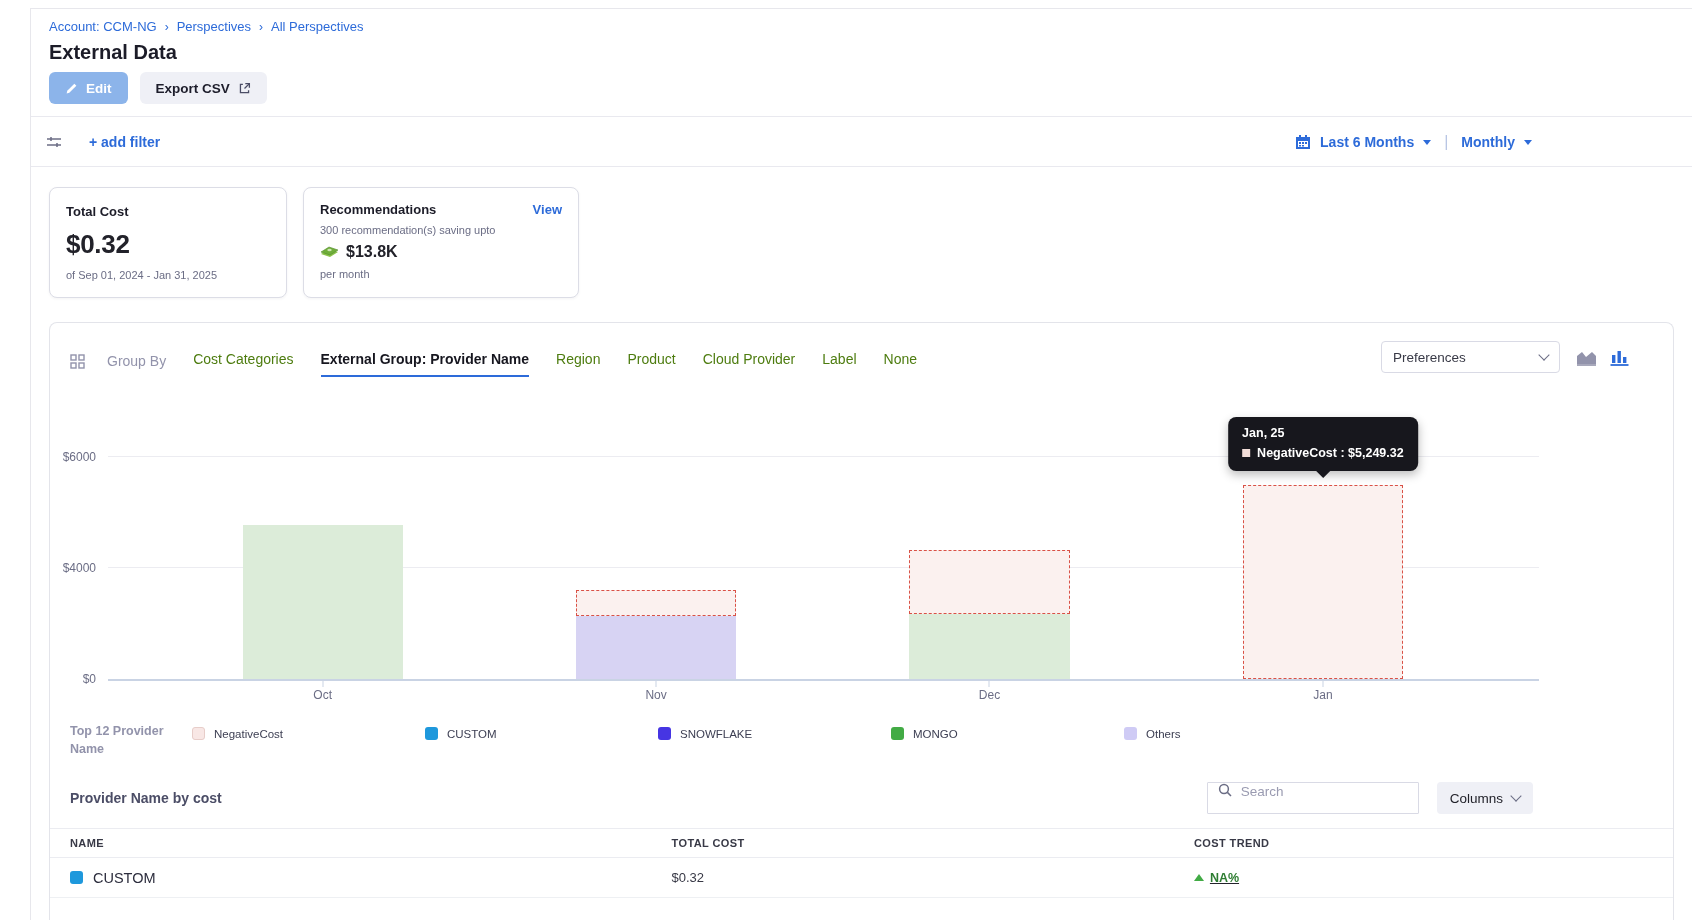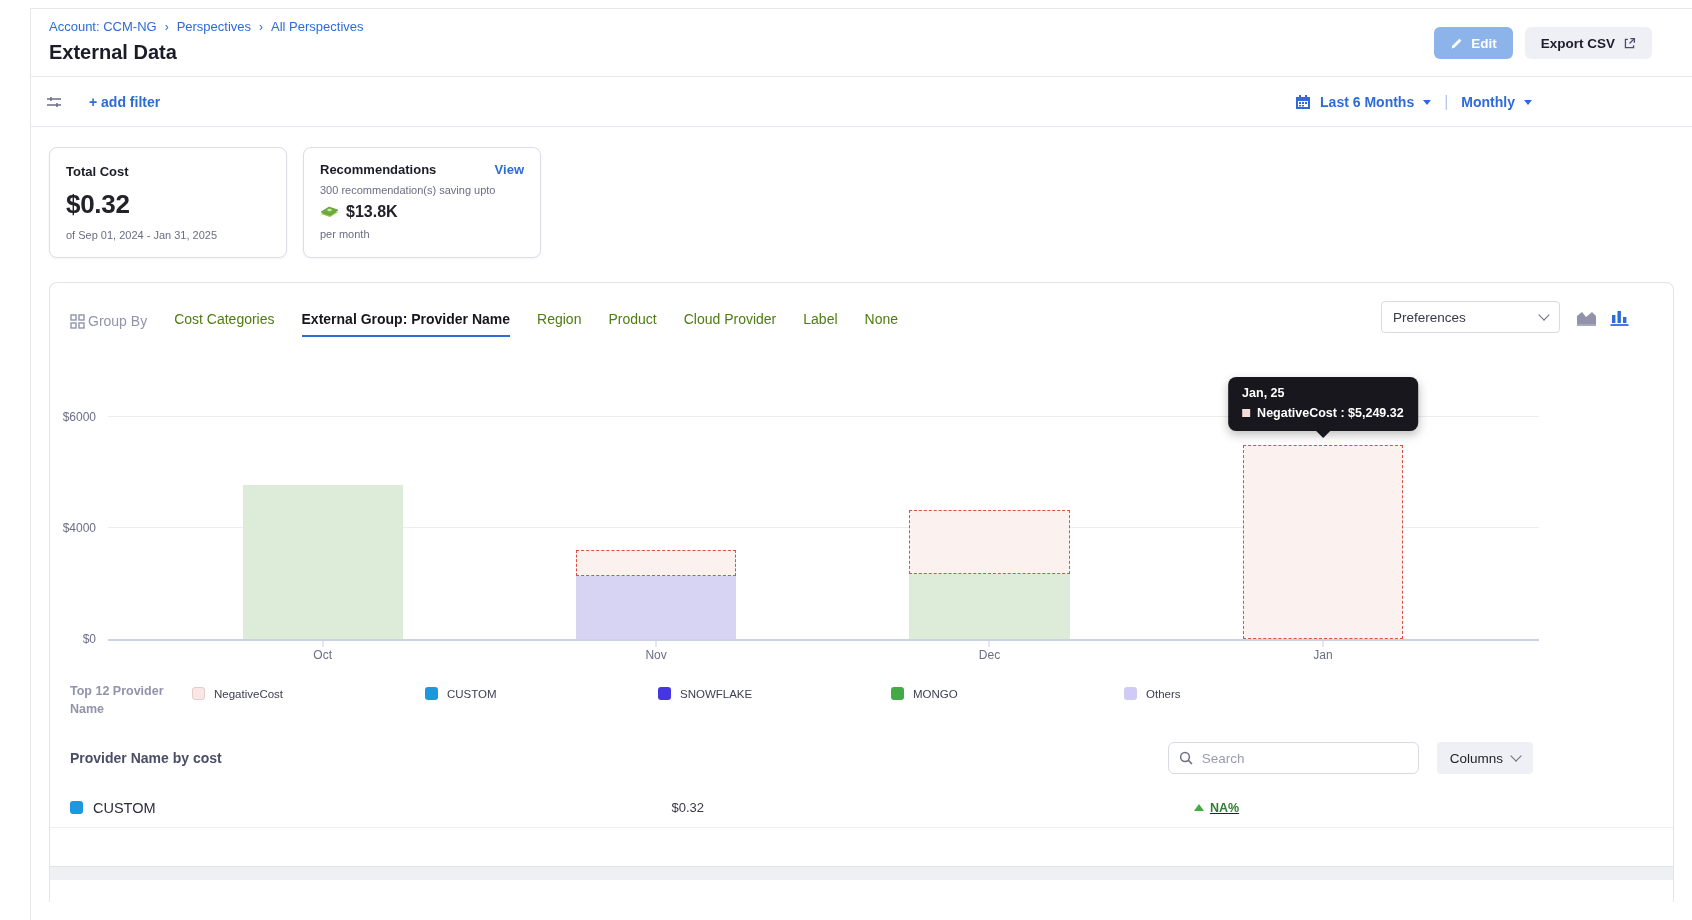--- a/index.html
+++ b/index.html
@@ -6,21 +6,21 @@
   html,body { margin:0; padding:0; }
   body {
     width:1692px; height:920px; overflow:hidden; background:#fff;
     font-family:"Liberation Sans", sans-serif; color:#22222a;
   }
   .app { margin-left:30px; margin-top:8px; height:912px;
          border-left:1px solid #e7e7ec; border-top:1px solid #e7e7ec; background:#fff; }
 
   
   .page-header { display:flex; justify-content:space-between; align-items:flex-start;
-                 padding:10px 40px 12px 18px; border-bottom:1px solid #e9e9ef; }
+                 padding:10px 40px 12px 18px; border-bottom:1px solid #e9e9ef;flex-direction:column; }
   .crumbs { display:flex; align-items:center; gap:8px; font-size:13px; }
   .crumb { color:#2d6bd9; cursor:pointer; }
   .crumb-sep { color:#2d6bd9; font-size:12px; }
   .page-title { font-size:20px; font-weight:700; color:#1c1c28; margin-top:7px; }
   .hdr-buttons { display:flex; gap:12px; margin-top:8px; }
   .btn { height:32px; padding:0 16px; border:none; border-radius:6px; font-weight:700;
          font-size:13.5px; display:flex; align-items:center; gap:8px; cursor:pointer;
          font-family:"Liberation Sans", sans-serif; }
   .btn-edit { background:#8cb4ea; color:#fff; }
   .btn-export { background:#eff0f6; color:#1d1d2b; }
@@ -36,33 +36,33 @@
   .time-sep { color:#b9c6e4; font-weight:400; font-size:16px; margin:0 4px; }
 
   
   .cards { display:flex; gap:16px; padding:20px 18px 20px; }
   .card { border:1px solid #dcdde6; border-radius:8px; background:#fff;
           box-shadow:0 1px 3px rgba(40,41,61,.05); }
   .card-total { width:238px; padding:16px; }
   .card-title { font-size:13px; font-weight:700; color:#1c1c28; }
   .card-value { font-size:26px; font-weight:800; margin:10px 0 9px; letter-spacing:-.3px; }
   .card-sub { font-size:11px; color:#6b6d85; }
-  .card-reco { width:238px; padding:14px 16px; }
+  .card-reco { width:276px; padding:14px 16px; }
   .reco-head { display:flex; justify-content:space-between; align-items:center; }
   .view-link { color:#2d6bd9; font-size:13px; font-weight:600; cursor:pointer; }
   .reco-line { font-size:11px; color:#6b6d85; margin-top:7px; }
   .reco-saving { display:flex; align-items:center; gap:7px; margin-top:7px; }
   .reco-amount { font-size:16px; font-weight:800; }
 
   
   .panel { margin:4px 18px 0; border:1px solid #e3e4ea; border-bottom:none;
            border-radius:8px 8px 0 0; background:#fff; height:620px; }
 
   .groupby-row { display:flex; align-items:flex-end; padding:18px 44px 0 20px; }
-  .groupby-label { display:flex; align-items:center; gap:3px; color:#9293ab; font-size:14px;
+  .groupby-label { display:flex; align-items:center; gap:22px; color:#9293ab; font-size:14px;
                    padding-bottom:8px; }
   .gb-tabs { display:flex; gap:27px; margin-left:27px; align-items:flex-end; }
   .gb-tab { font-size:14px; color:#4d7c0f; padding-bottom:8px; border-bottom:2px solid transparent;
             cursor:pointer; white-space:nowrap; }
   .gb-tab.active { font-weight:700; color:#16161f; border-bottom-color:#2d6bd9; }
   .gb-right { margin-left:auto; display:flex; align-items:center; gap:16px; padding-bottom:4px; }
   .pref-select { width:179px; height:32px; border:1px solid #d9dae5; border-radius:4px;
                  display:flex; align-items:center; justify-content:space-between; padding:0 11px;
                  font-size:13.5px; color:#383946; cursor:pointer; background:#fff; }
   .chev { width:8px; height:8px; border-right:1.6px solid #6b6d85; border-bottom:1.6px solid #6b6d85;
@@ -94,22 +94,22 @@
   .legend-row { display:flex; align-items:flex-start; padding:0 20px; margin-top:16px; }
   .legend-title { width:122px; color:#9293ab; font-size:12.5px; font-weight:600; line-height:1.4; }
   .legend-items { display:flex; flex:1; }
   .legend-item { width:233px; display:flex; align-items:center; gap:9px; margin-top:4px; }
   .swatch { width:13px; height:13px; border-radius:3px; flex:none; }
   .legend-label { font-size:11.5px; color:#3c3e52; }
 
   
   .table-controls { display:flex; align-items:center; padding:24px 140px 14px 20px; }
   .table-title { flex:1; font-size:14px; font-weight:700; color:#4b4d66; }
-  .search-box { width:251px; height:32px; border:1px solid #d9dae5; border-radius:6px;
-                display:flex; align-items:center; padding:0 10px; gap:7px; background:#fff; }
+  .search-box { width:212px; height:32px; border:1px solid #d9dae5; border-radius:1px;
+                display:flex; align-items:flex-start; padding:0 10px; gap:7px; background:#fff; }
   .search-box input { border:none; outline:none; flex:1; font-size:13.5px; color:#383946;
                       font-family:"Liberation Sans", sans-serif; background:transparent; }
   .search-box input::placeholder { color:#9a9bb1; }
   .columns-btn { margin-left:18px; height:32px; background:#eff0f6; border:none; border-radius:4px;
                  padding:0 13px; font-size:13.5px; color:#22222a; display:flex; align-items:center;
                  gap:9px; cursor:pointer; font-family:"Liberation Sans", sans-serif; }
 
   
   .thead { display:grid; grid-template-columns:38% 33% 29%; padding:0 20px; height:30px;
            align-items:center; border-top:1px solid #ebecf1; border-bottom:1px solid #ebecf1; }
@@ -333,20 +333,25 @@
           </svg>
         </span>
         <input type="text" placeholder="Search" style="">
       </div>
       <button class="columns-btn">
         <span>Columns</span>
         <span class="chev"></span>
       </button>
     </div>
 
+    <div class="thead">
+        <div class="th">NAME</div>
+        <div class="th">TOTAL COST</div>
+        <div class="th">COST TREND</div>
+      </div>
     <div>
         <div class="trow">
           <div class="name-cell">
             <span class="row-marker" style="background: rgb(30, 152, 220);"></span>
             <span>CUSTOM</span>
           </div>
           <div class="cost-cell">$0.32</div>
           <div class="trend-cell">
             <span class="trend-up"></span>
             <span class="trend-text">NA%</span>

